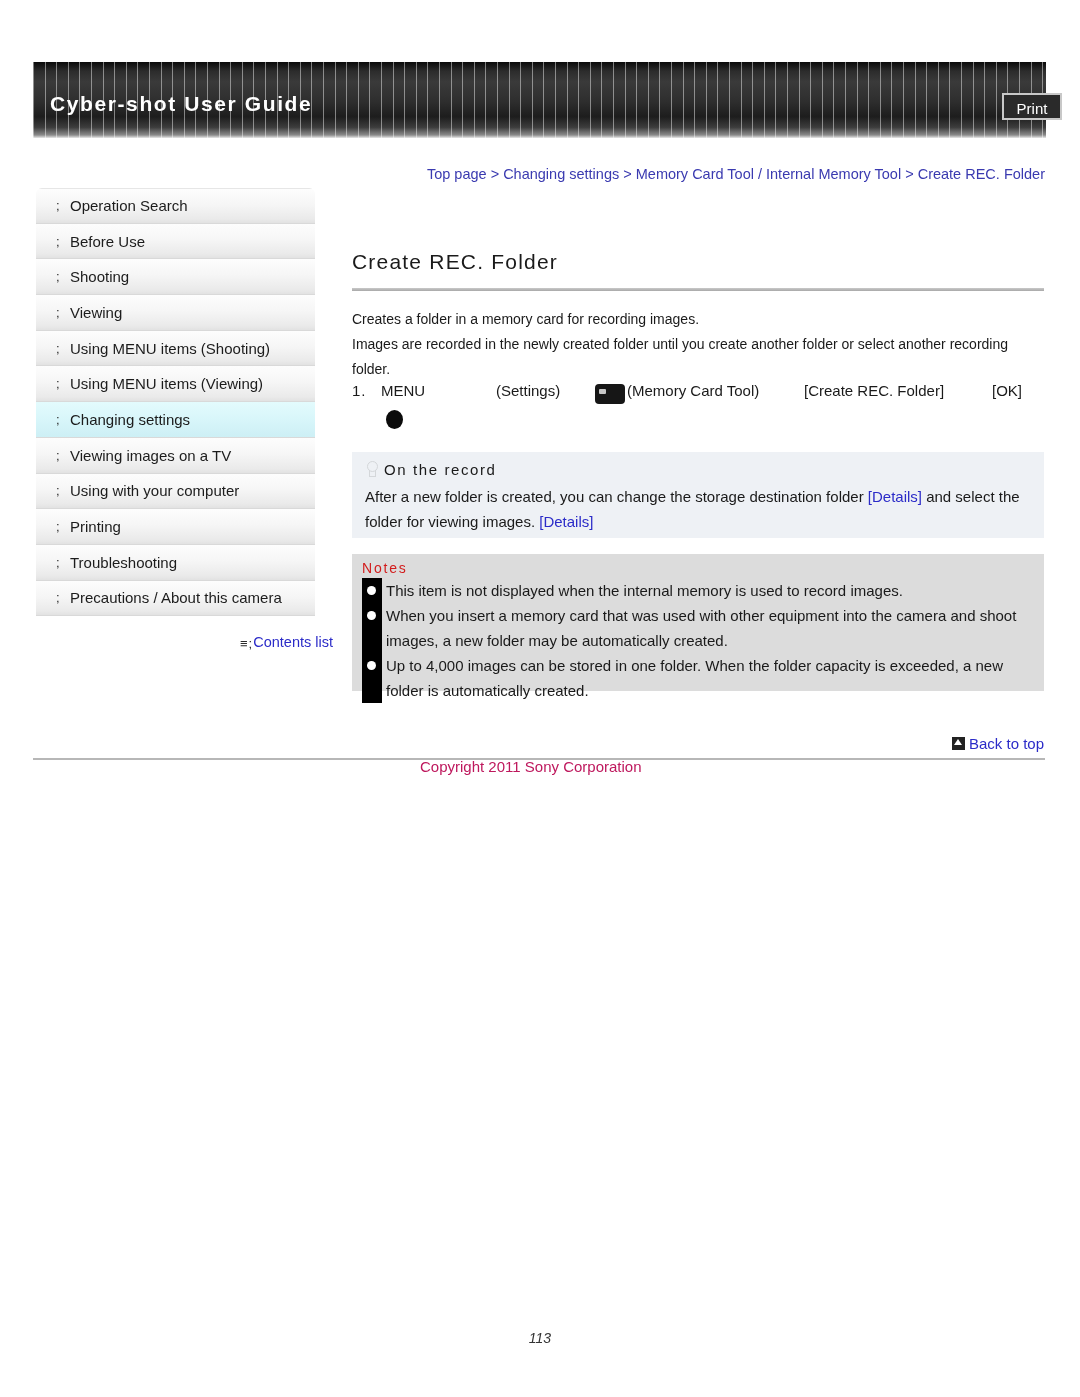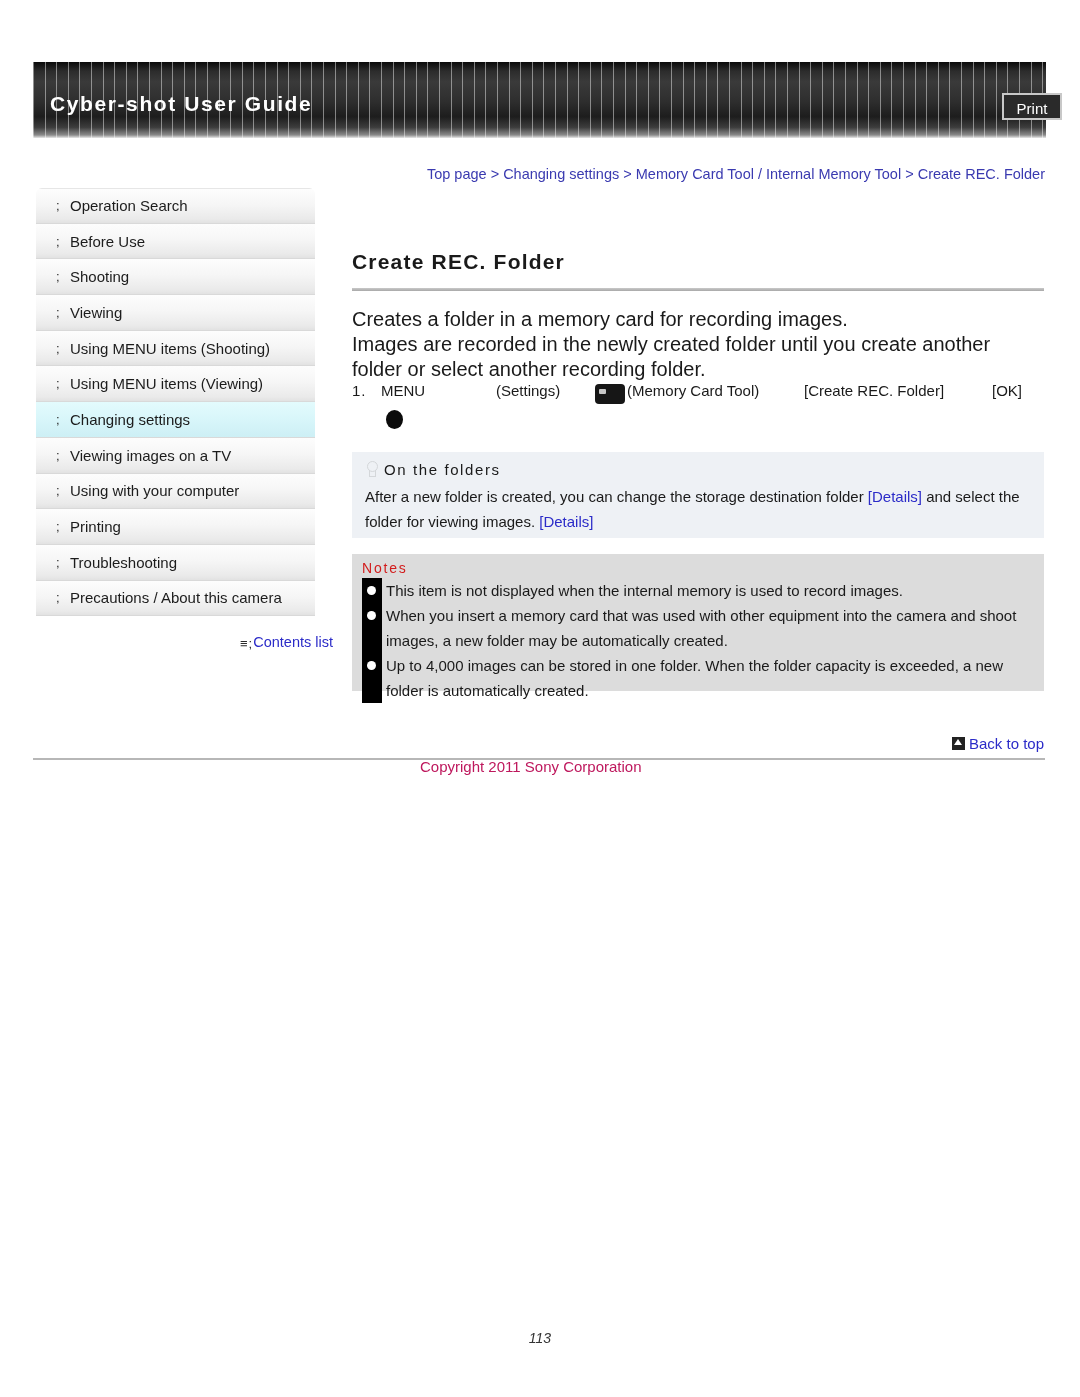--- a/index.html
+++ b/index.html
@@ -143,36 +143,35 @@
   }
 
   
   .page-title {
     position: absolute;
     left: 352px;
     top: 250px;
     font-size: 21px;
     letter-spacing: 1.2px;
     color: #1a1a1a;
-    font-weight: bold;
   }
   .title-rule {
     position: absolute;
     left: 352px;
     top: 288px;
     width: 692px;
     height: 3px;
     background: linear-gradient(to bottom, #c9c9c9, #a8a8a8);
   }
   .intro {
     position: absolute;
     left: 352px;
     top: 307px;
     width: 692px;
-    font-size: 20px;
+    font-size: 14px;
     line-height: 25px;
     color: #1a1a1a;
   }
 
   
   .step-row {
     position: absolute;
     left: 352px;
     top: 382px;
     width: 692px;
@@ -454,21 +453,21 @@
   <span class="step-settings">(Settings)</span>
   <span class="card-icon"></span>
   <span class="step-mct">(Memory Card Tool)</span>
   <span class="step-create">[Create REC. Folder]</span>
   <span class="step-ok">[OK]</span>
 </div>
 
 <div class="tip-box">
   <div class="tip-head">
     <span class="bulb-icon"></span>
-    <span>On the folders</span>
+    <span>On the record</span>
   </div>
   <div class="tip-body">
     <span>After a new folder is created, you can change the storage destination folder </span><span class="lnk">[Details]</span><span> and select the folder for viewing images. </span><span class="lnk">[Details]</span>
   </div>
 </div>
 
 <div class="notes-box">
   <div class="notes-head">Notes</div>
   <div id="notes-list">
       <div class="note-item">

